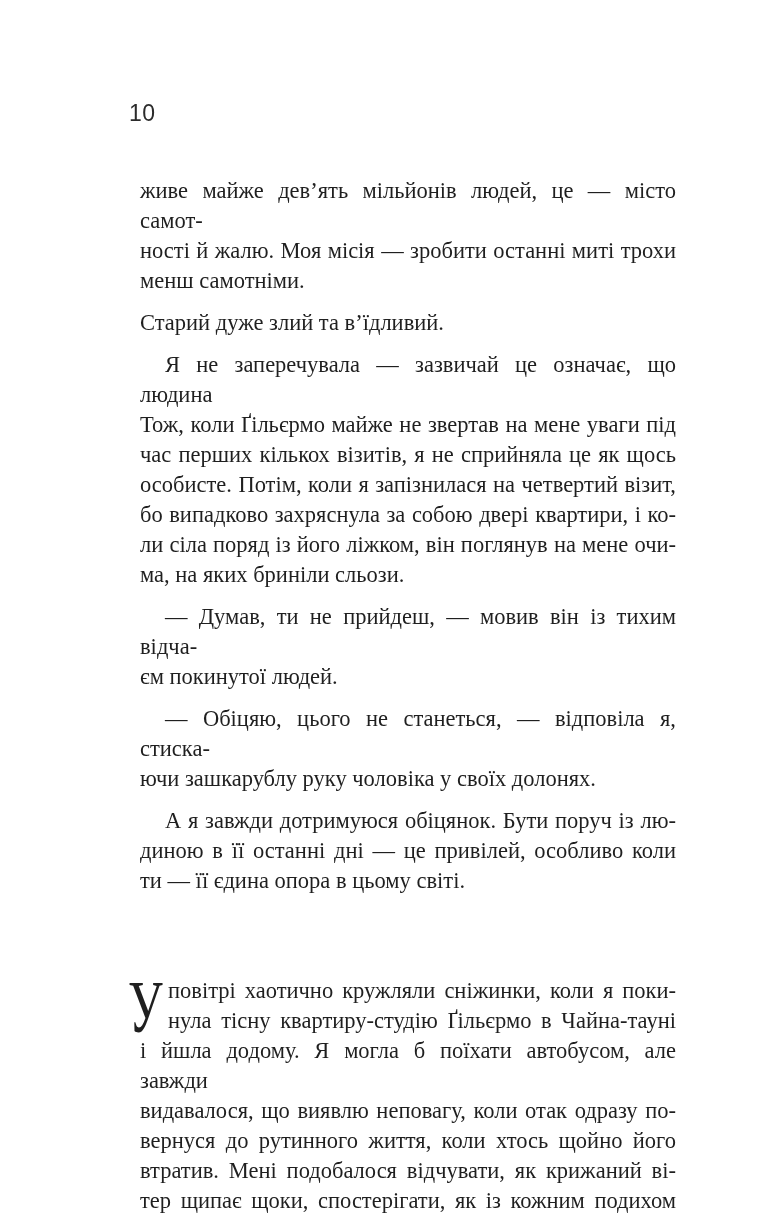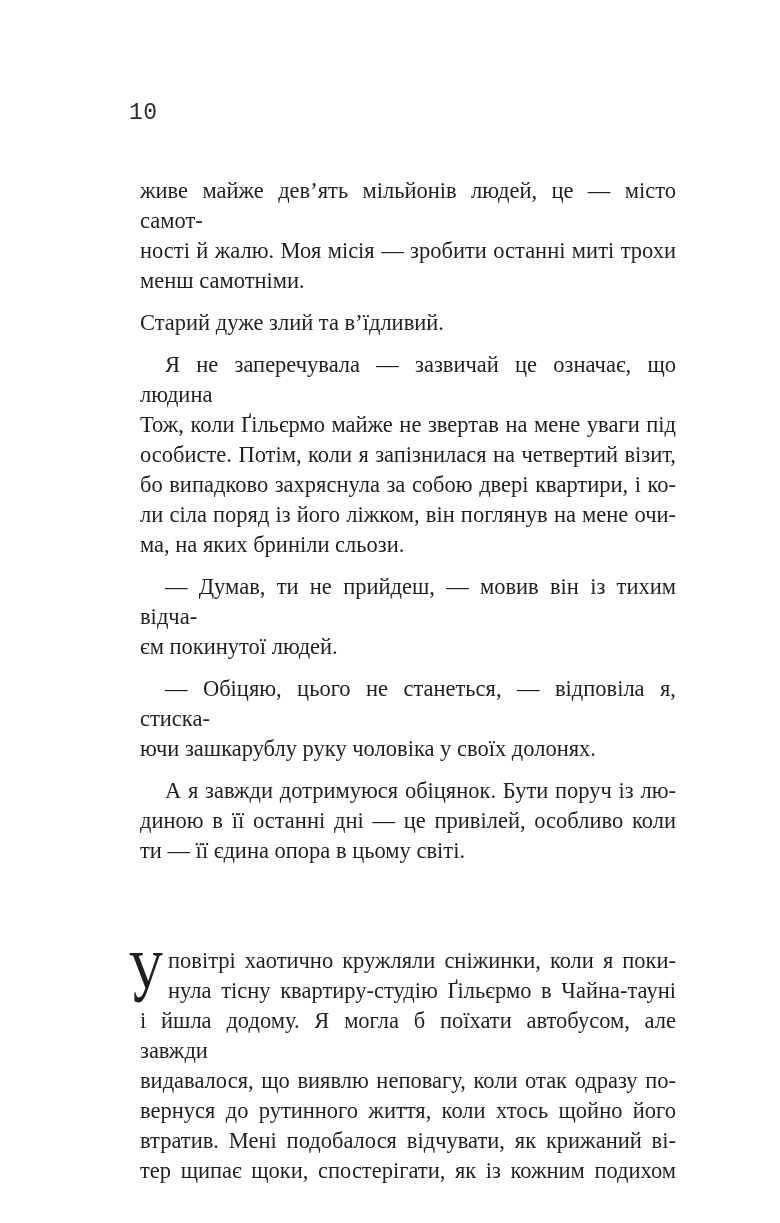--- a/index.html
+++ b/index.html
@@ -13,21 +13,21 @@
     height: 1223px;
     background: #ffffff;
     overflow: hidden;
     font-family: "Liberation Serif", "DejaVu Serif", serif;
     color: #1f1f1f;
   }
   .page-number {
     position: absolute;
     left: 129px;
     top: 100px;
-    font-family: Liberation Mono, monospace;
+    font-family: Liberation Sans, sans-serif;
     font-size: 23px;
     line-height: 26px;
     color: #2b2b2b;
     letter-spacing: 0.5px;
   }
   .text-block {
     position: absolute;
     left: 128px;
     top: 164px;
     width: 560px;
@@ -78,20 +78,21 @@
           <div class="line">живе майже дев’ять мільйонів людей, це — місто самот-</div>
           <div class="line">ності й жалю. Моя місія — зробити останні миті трохи</div>
           <div class="line no-just">менш самотніми.</div>
         </div>
         <div class="para">
           <div class="line no-just">Старий дуже злий та в’їдливий.</div>
         </div>
         <div class="para">
           <div class="line indent">Я не заперечувала — зазвичай це означає, що людина</div>
           <div class="line">Тож, коли Ґільєрмо майже не звертав на мене уваги під</div>
+          <div class="line">час перших кількох візитів, я не сприйняла це як щось</div>
           <div class="line">особисте. Потім, коли я запізнилася на четвертий візит,</div>
           <div class="line">бо випадково захряснула за собою двері квартири, і ко-</div>
           <div class="line">ли сіла поряд із його ліжком, він поглянув на мене очи-</div>
           <div class="line no-just">ма, на яких бриніли сльози.</div>
         </div>
         <div class="para">
           <div class="line indent">— Думав, ти не прийдеш, — мовив він із тихим відча-</div>
           <div class="line no-just">єм покинутої людей.</div>
         </div>
         <div class="para">

